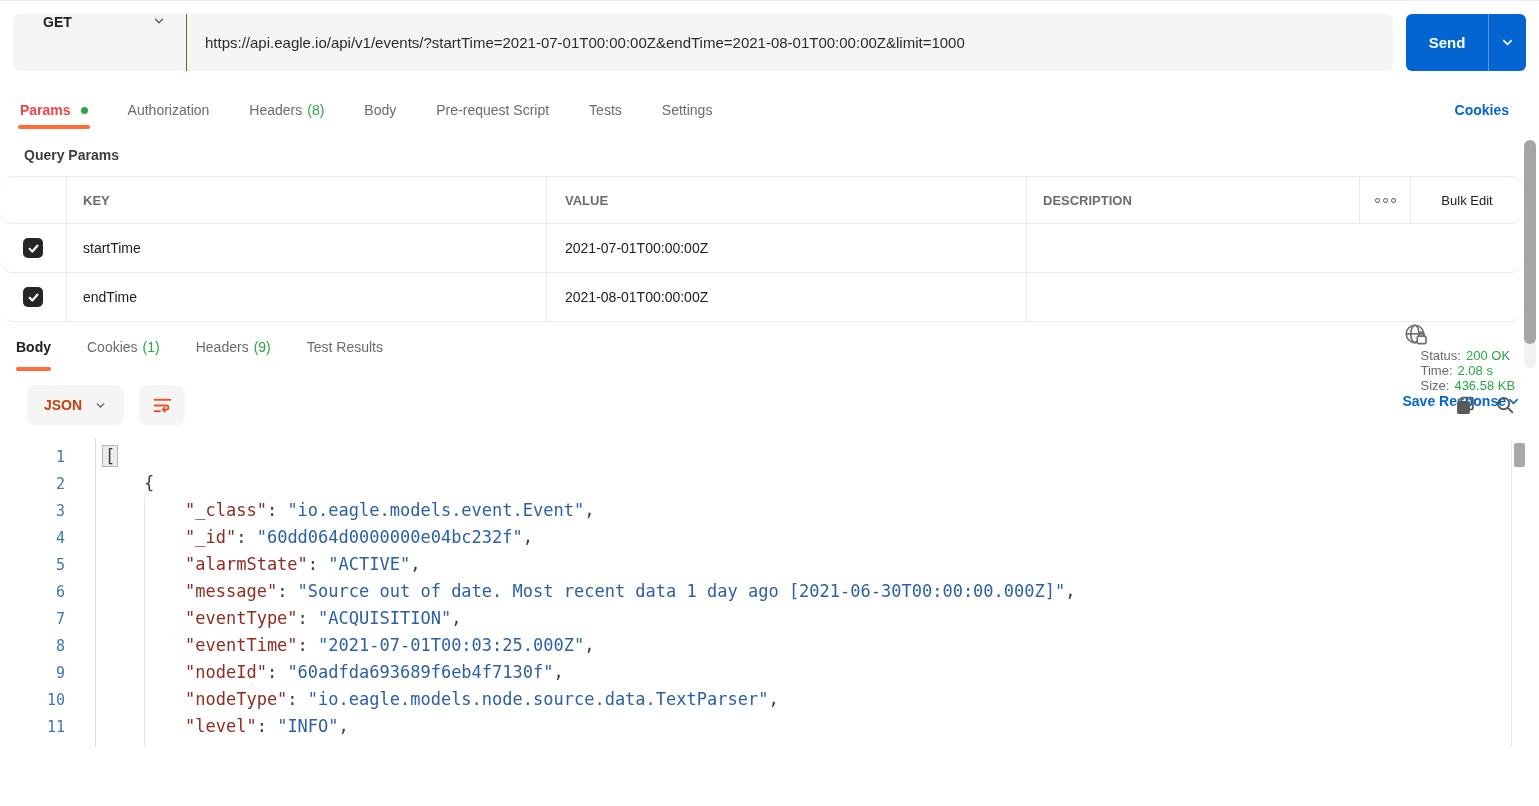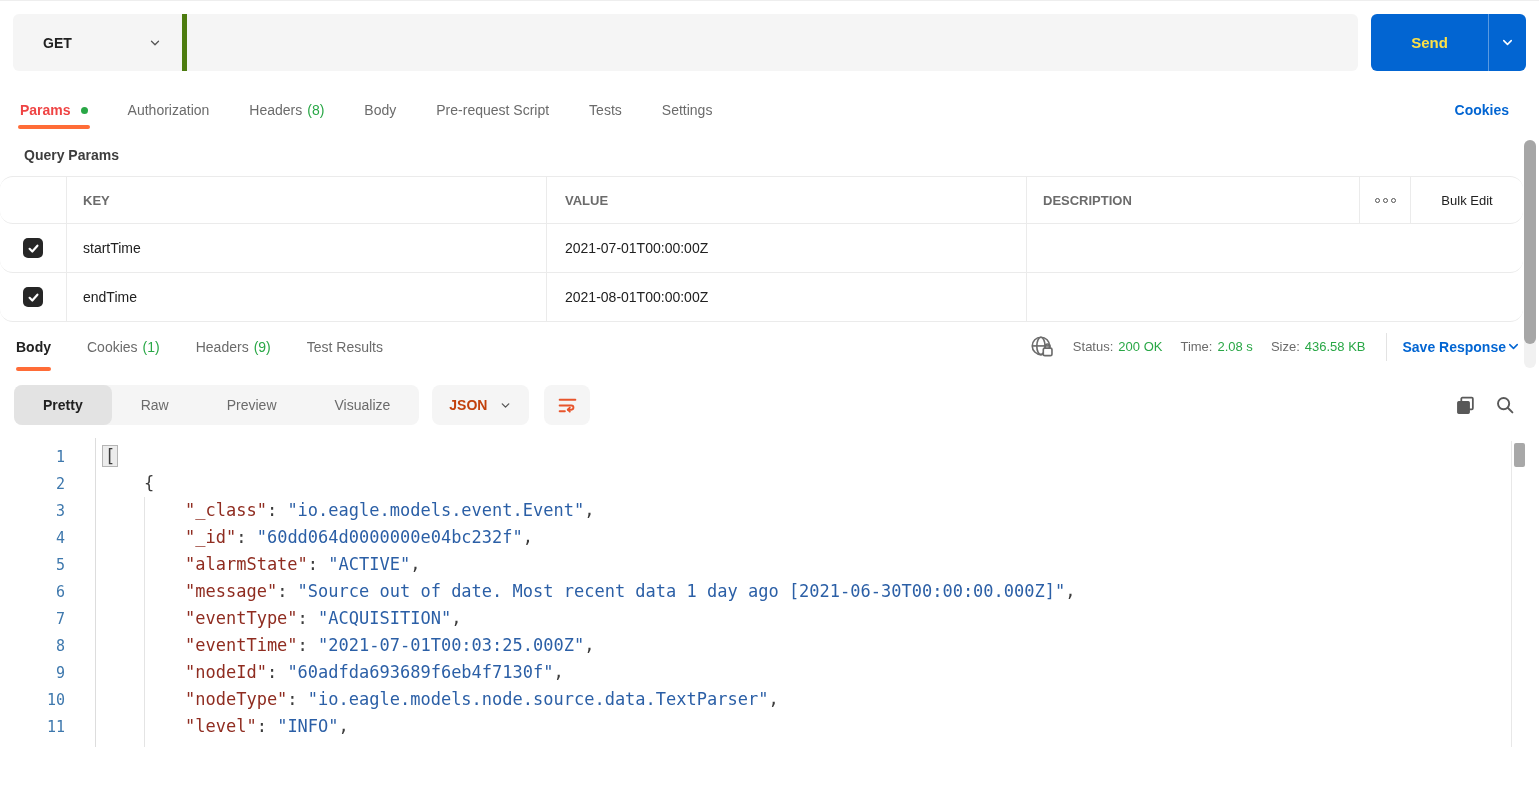--- a/index.html
+++ b/index.html
@@ -5,27 +5,27 @@
   * { margin:0; padding:0; box-sizing:border-box; }
   html,body { background:#ffffff; }
   .app {
     position:relative; width:1539px; height:806px; overflow:hidden;
     background:#fff; border-top:1px solid #eeeeee;
     font-family:"Liberation Sans", sans-serif; color:#212121;
   }
   
   .url-row { display:flex; padding:13px 13px 0 13px; gap:13px; }
   .url-box { flex:1; display:flex; height:57px; background:#f5f5f5; border-radius:6px; overflow:hidden; }
-  .method { width:174px; display:flex; align-items:center; justify-content:space-between;
-            padding:0 20px 0 30px; cursor:pointer; border-right:5px solid #4d7c0f; }
+  .method { width:174px; display:flex; justify-content:space-between;
+            padding:0 20px 0 30px; cursor:pointer; border-right:1px solid #4d7c0f; }
   .method b { font-size:14px; font-weight:700; color:#212121; }
   .url-field { flex:1; display:flex; align-items:center; padding:0 18px; }
   .url-field input { width:100%; border:none; background:transparent; outline:none;
                      font-family:"Liberation Sans",sans-serif; font-size:15px; color:#2b2b2b; }
-  .send-btn { width:155px; height:57px; background:#0265d2; border-radius:6px; display:flex; color:#fde047; }
+  .send-btn { width:120px; height:57px; background:#0265d2; border-radius:6px; display:flex; color:#ffffff; }
   .send-main { flex:1; display:flex; align-items:center; justify-content:center;
                font-size:15px; font-weight:700; cursor:pointer; }
   .send-split { width:38px; display:flex; align-items:center; justify-content:center;
                 border-left:1px solid rgba(255,255,255,.35); cursor:pointer; }
   .chev { display:inline-block; }
   
   .req-tabs { display:flex; align-items:stretch; height:38px; margin-top:20px; padding:0 20px; }
   .rqtab { position:relative; display:flex; align-items:center; margin-right:40px;
            font-size:14px; color:#6b6b6b; cursor:pointer; white-space:nowrap; }
   .rqtab .cnt { color:#29a746; margin-left:5px; }
@@ -56,21 +56,21 @@
   .cbx { width:20px; height:20px; background:#262626; border-radius:5px;
          display:flex; align-items:center; justify-content:center; cursor:pointer; }
   
   .resp-bar { display:flex; align-items:stretch; height:49px; padding:0 18px 0 16px; }
   .rtab { position:relative; display:flex; align-items:center; margin-right:36px;
           font-size:14px; color:#6b6b6b; cursor:pointer; white-space:nowrap; }
   .rtab .cnt { color:#29a746; margin-left:5px; }
   .rtab.active { color:#212121; font-weight:600; }
   .rtab.active::after { content:""; position:absolute; left:0; right:0; bottom:0;
                         height:4px; background:#ff6c37; border-radius:2px; }
-  .meta { margin-left:auto; display:flex; align-items:center; font-size:13px; color:#6b6b6b; }
+  .meta { margin-left:auto; display:flex; align-items:flex-start; font-size:13px; color:#6b6b6b;flex-direction:column; }
   .meta .pair { display:flex; align-items:center; margin-left:18px; white-space:nowrap; }
   .meta .g { color:#29a746; font-weight:400; margin-left:5px; }
   .vdiv { width:1px; height:28px; background:#e3e3e3; margin:0 16px 0 20px; }
   .save-resp { display:flex; align-items:center; color:#0265d2;
                font-size:14px; font-weight:600; cursor:pointer; }
   
   .resp-toolbar { display:flex; align-items:center; height:40px; margin:14px 24px 13px 14px; }
   .seg-group { display:flex; height:40px; background:#f5f5f5; border-radius:8px; }
   .seg { display:flex; align-items:center; padding:0 29px; font-size:14px; color:#6b6b6b; cursor:pointer; }
   .seg.active { background:#e3e3e3; border-radius:8px; color:#212121; font-weight:600; }
@@ -112,20 +112,23 @@
 <div class="app">
 
   <div class="url-row">
     <div class="url-box">
       <div class="method">
         <b>GET</b>
         <svg class="chev" width="14" height="14" viewBox="0 0 24 24">
             <polyline points="6 9 12 15 18 9" fill="none" stroke="#555" stroke-width="2.2" stroke-linecap="round" stroke-linejoin="round"></polyline>
           </svg>
       </div>
+      <div class="url-field">
+        <input spellcheck="false" value="https://api.eagle.io/api/v1/events/?startTime=2021-07-01T00:00:00Z&amp;endTime=2021-08-01T00:00:00Z&amp;limit=1000" style="">
+      </div>
     </div>
     <div class="send-btn">
       <div class="send-main">
         <span>Send</span>
       </div>
       <div class="send-split">
         <svg class="chev" width="15" height="15" viewBox="0 0 24 24">
             <polyline points="6 9 12 15 18 9" fill="none" stroke="#fff" stroke-width="2.4" stroke-linecap="round" stroke-linejoin="round"></polyline>
           </svg>
       </div>
@@ -245,26 +248,20 @@
       <span class="save-resp">
         <span>Save Response</span>
         <svg class="chev" width="15" height="15" viewBox="0 0 24 24">
             <polyline points="6 9 12 15 18 9" fill="none" stroke="#0265d2" stroke-width="2.4" stroke-linecap="round" stroke-linejoin="round"></polyline>
           </svg>
       </span>
     </div>
   </div>
 
   <div class="resp-toolbar">
-    <div class="seg-group">
-      <div class="seg active">Pretty</div>
-      <div class="seg">Raw</div>
-      <div class="seg">Preview</div>
-      <div class="seg">Visualize</div>
-    </div>
     <div class="fmt-btn">
       <span>JSON</span>
       <svg class="chev" width="13" height="13" viewBox="0 0 24 24">
           <polyline points="6 9 12 15 18 9" fill="none" stroke="#555" stroke-width="2.4" stroke-linecap="round" stroke-linejoin="round"></polyline>
         </svg>
     </div>
     <div class="wrap-btn">
       <svg width="21" height="21" viewBox="0 0 20 20" fill="none" stroke="#e8552c" stroke-width="1.8" stroke-linecap="round" stroke-linejoin="round">
         <path d="M2.5 4.5h15"></path>
         <path d="M2.5 10h11.2c2.6 0 2.6 4 0 4h-3.4"></path>

